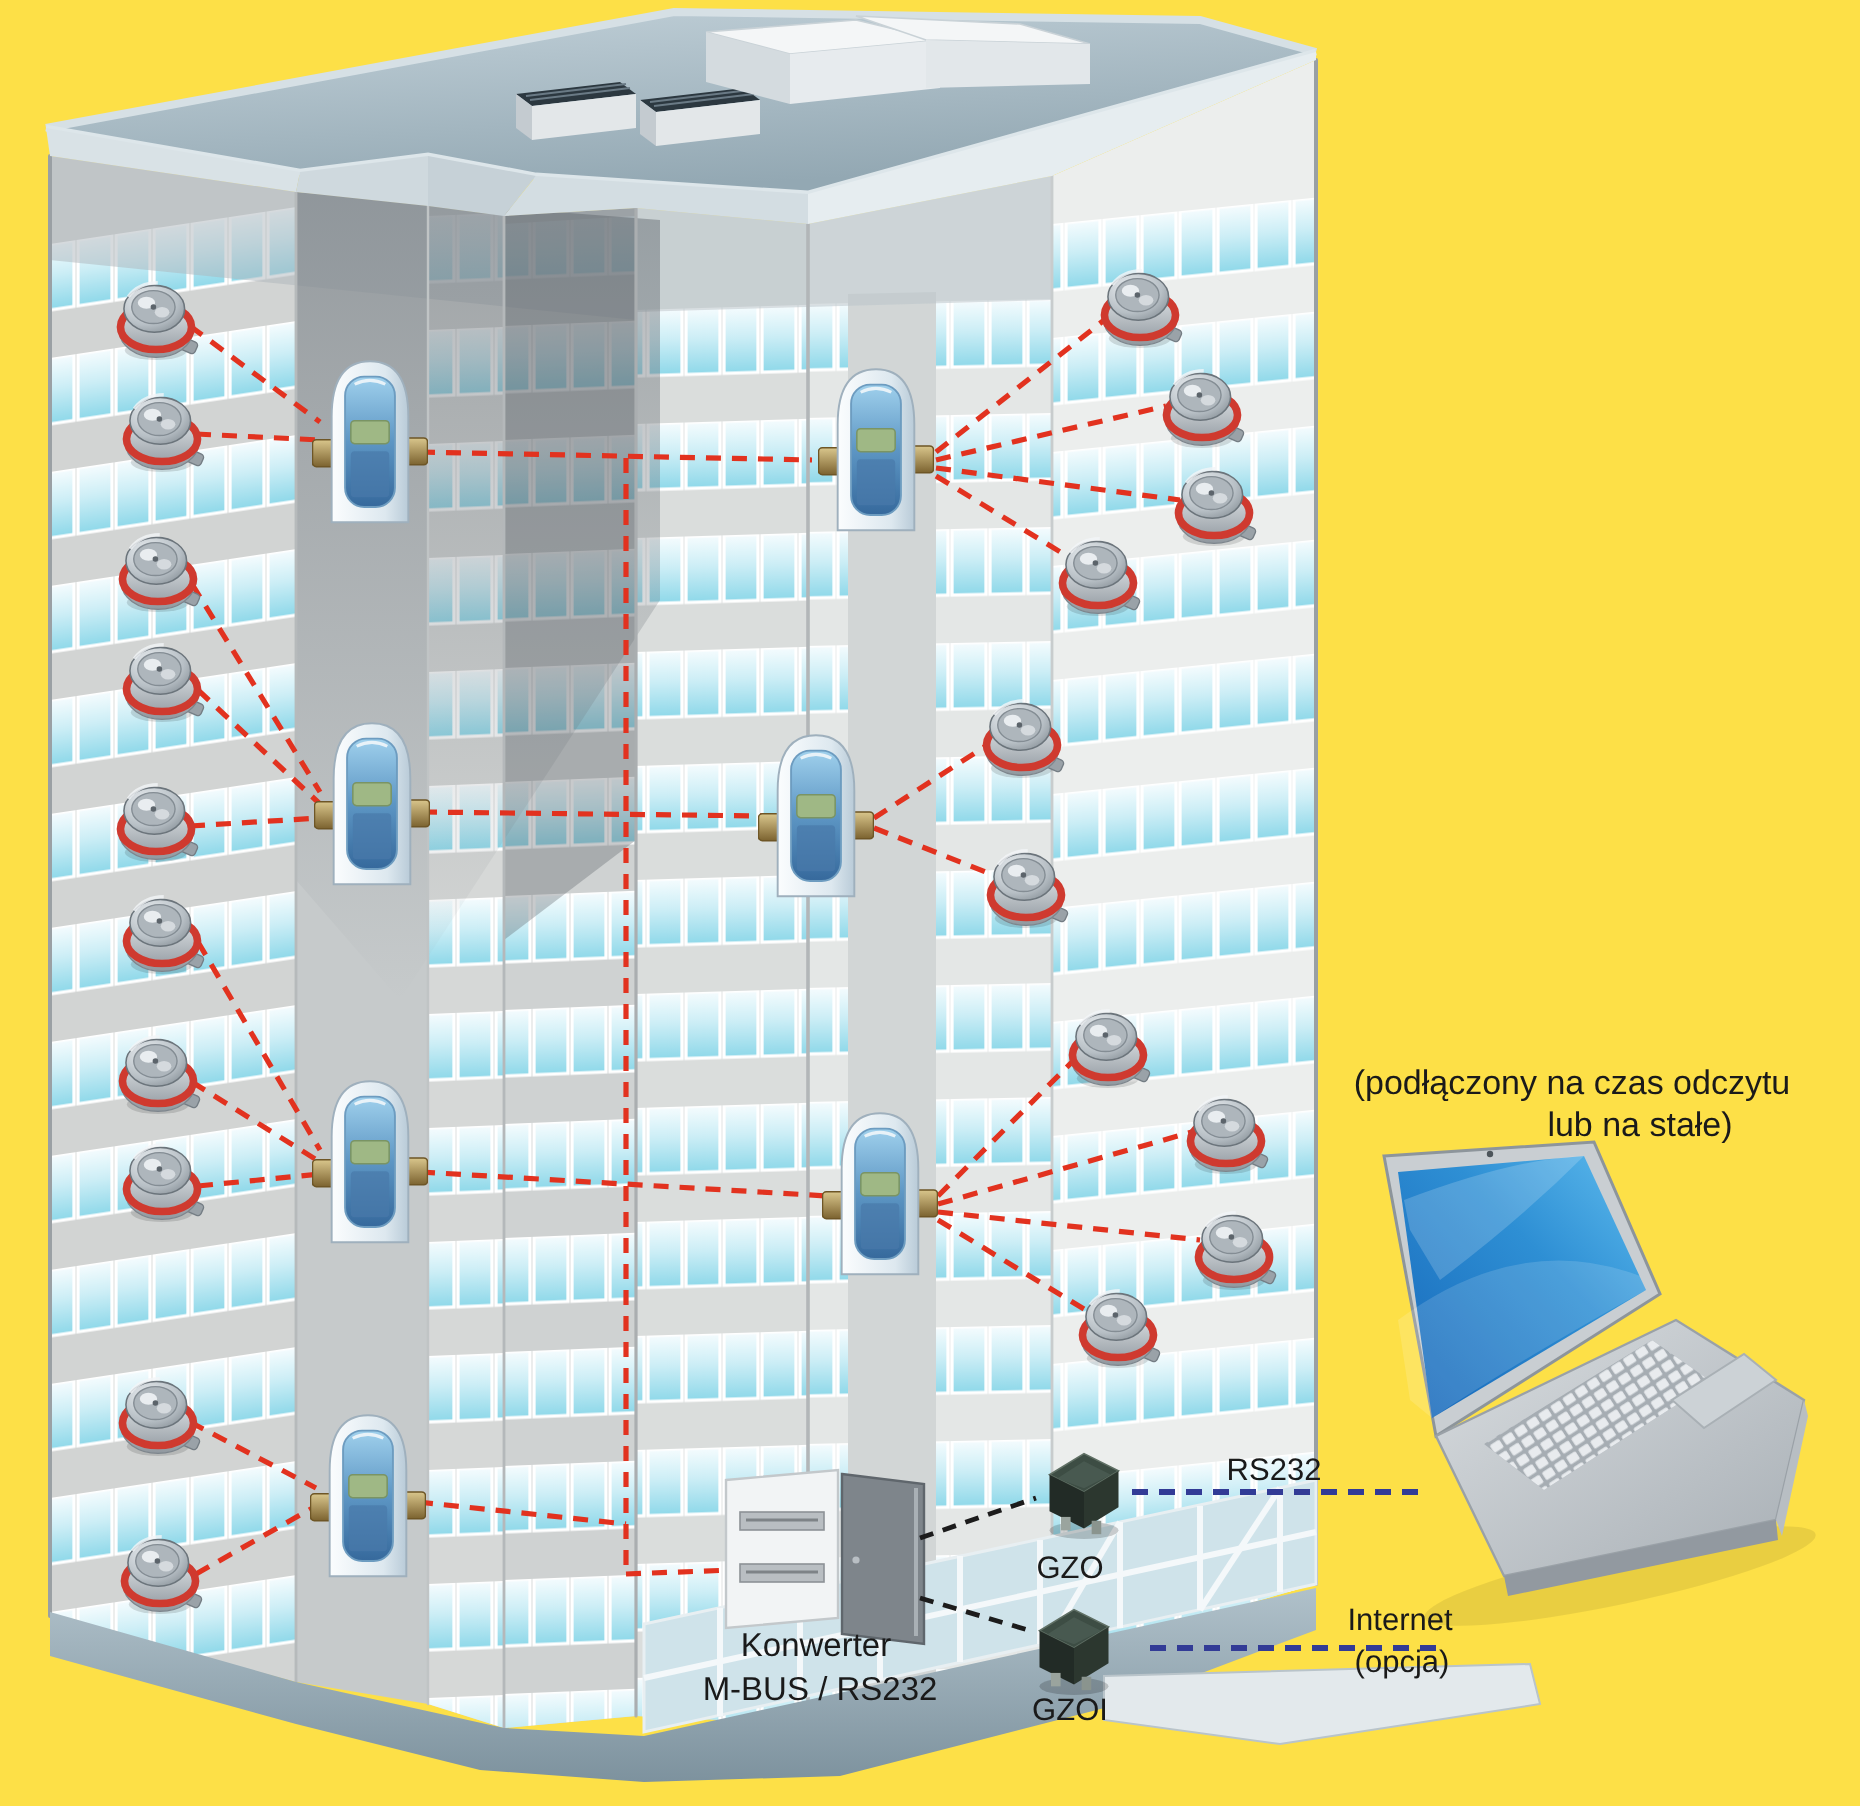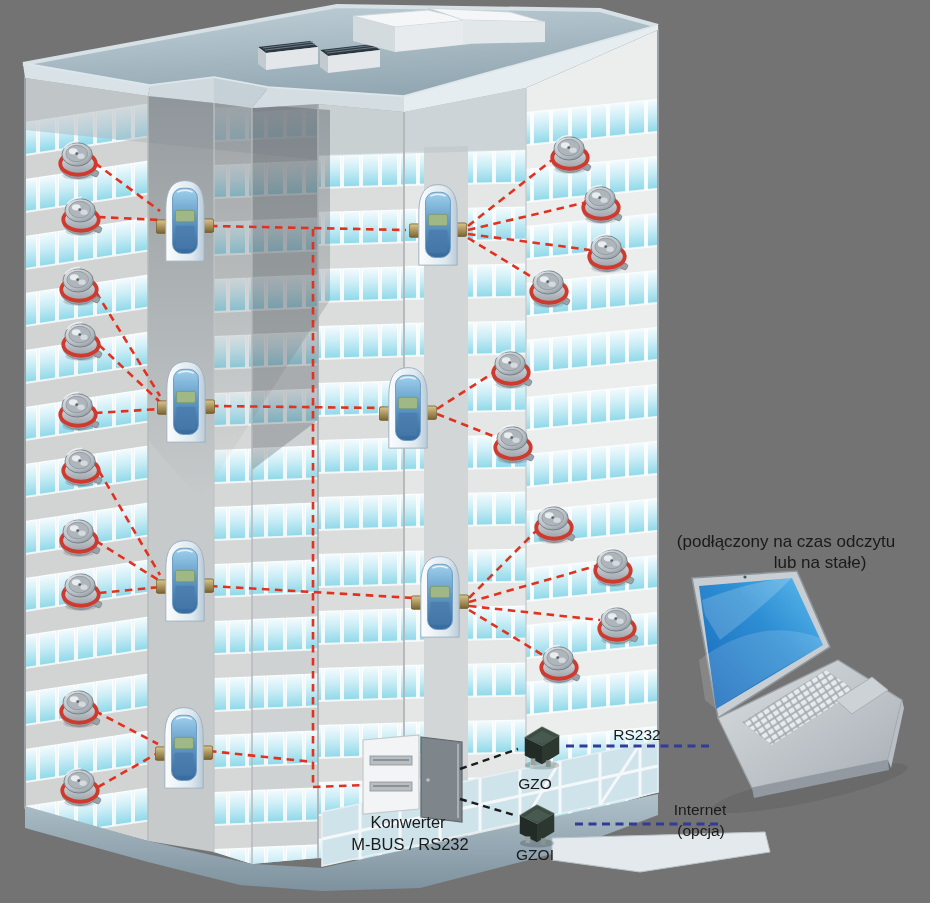--- a/index.html
+++ b/index.html
@@ -1,16 +1,16 @@
 <!DOCTYPE html>
 <html><head>
 <meta charset="utf-8">
 <style>
   html,body{margin:0;padding:0;background:#ffffff;}
-  .stage{position:relative;width:930px;height:903px;background:#737373;overflow:hidden;
+  .stage{position:relative;width:930px;height:903px;background:#fde047;overflow:hidden;
          font-family:"Liberation Sans",sans-serif;}
   svg text{font-family:"Liberation Sans",sans-serif;fill:#1a1a1a;}
   .note{font-size:17px;}
   .lbl{font-size:15.5px;}
   .lblc{font-size:16.5px;}
 </style>
 </head>
 <body>
 
 <div class="stage">

